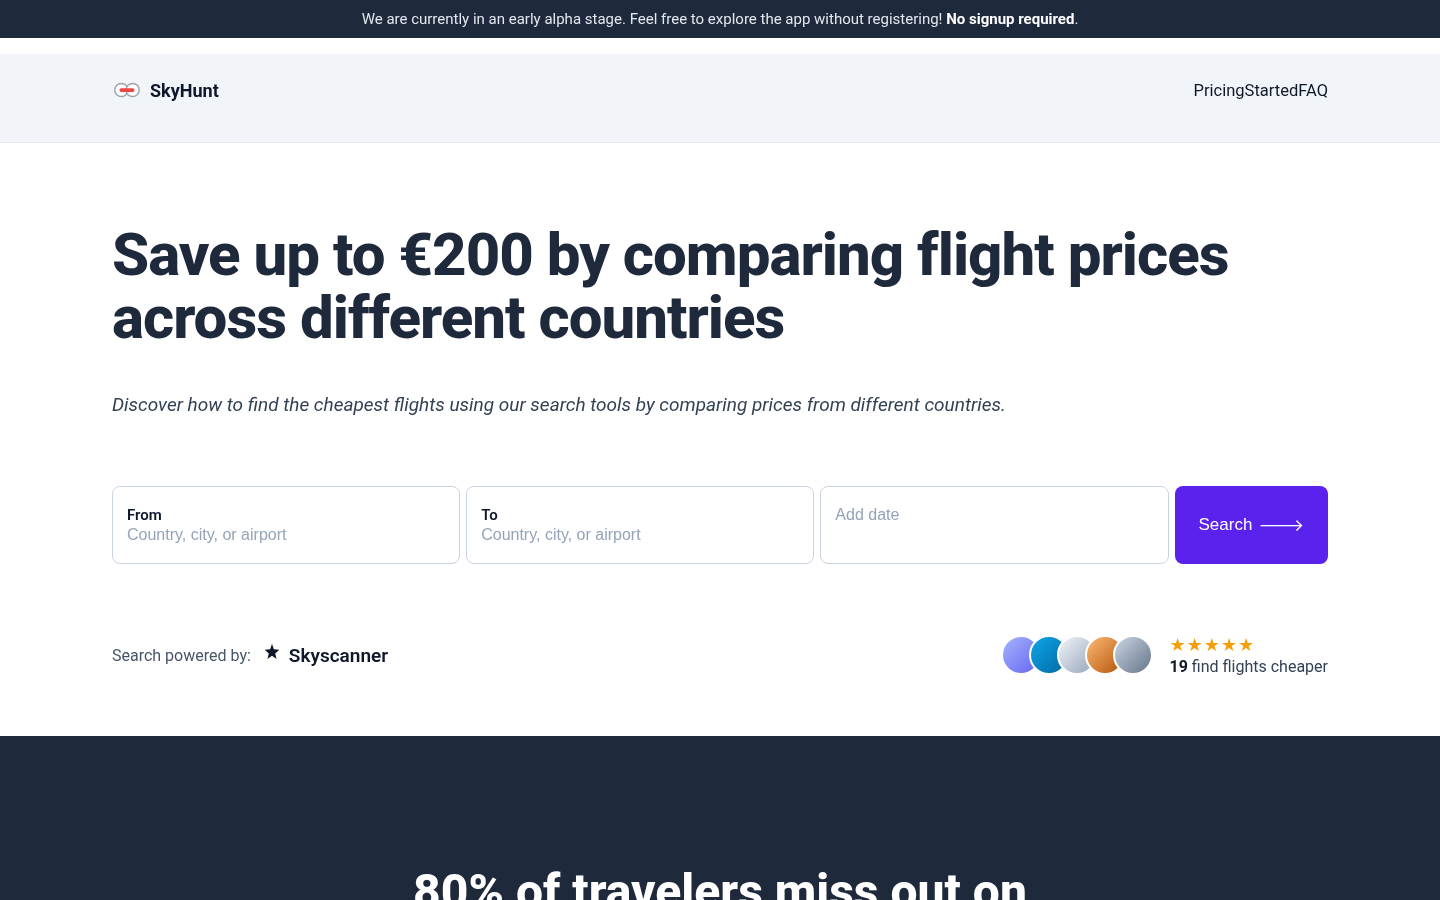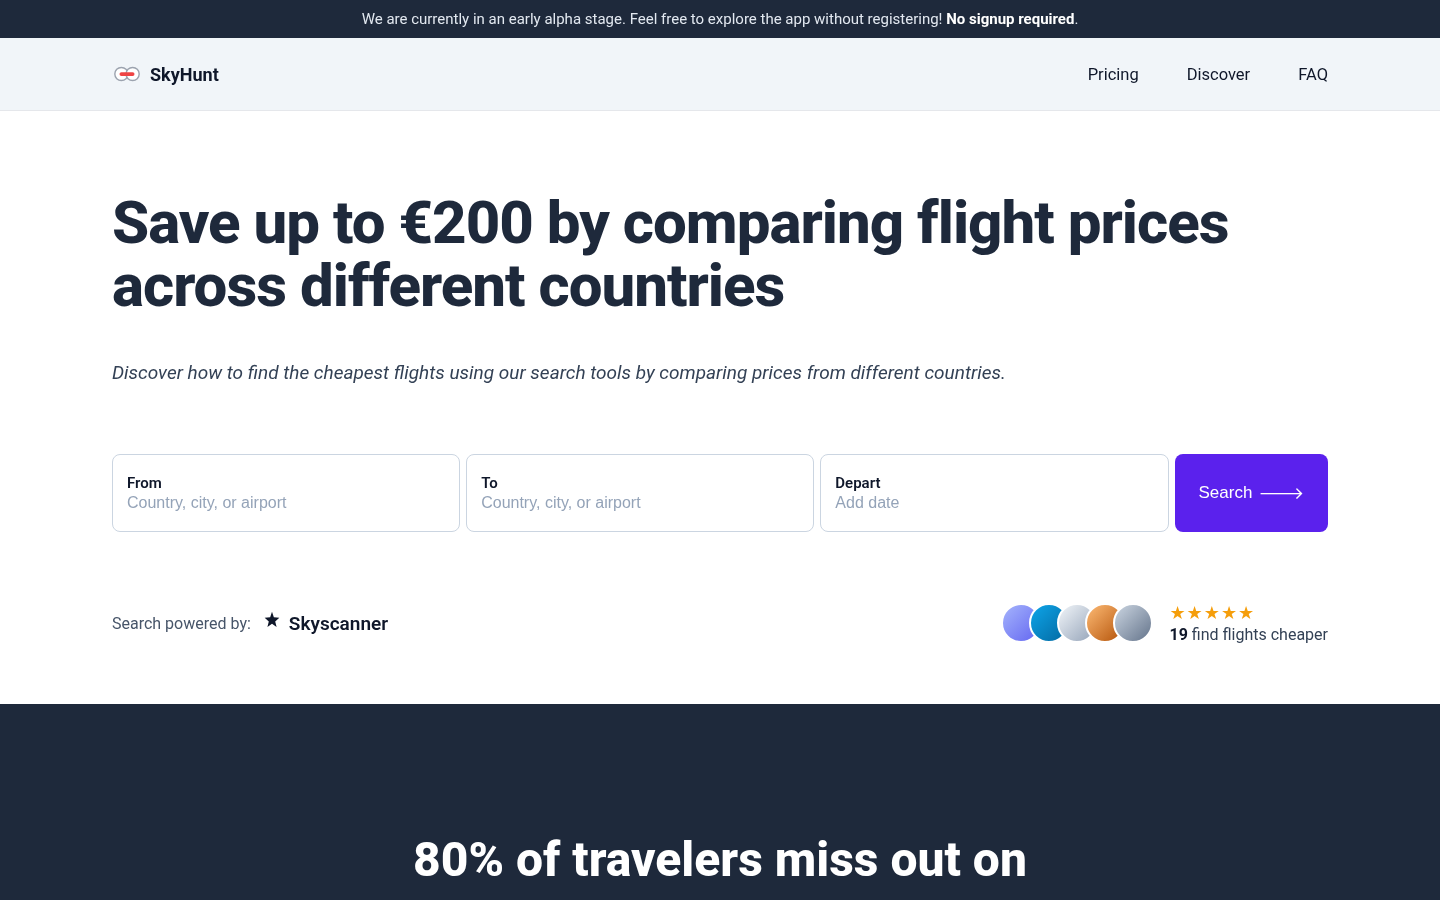--- a/index.html
+++ b/index.html
@@ -20,41 +20,40 @@
   }
   .banner .bold { font-weight: 700; color: #ffffff; }
 
   
   .header {
     background: #f1f5f9;
     border-bottom: 1px solid #e5e7eb;
   }
   .header-inner {
     max-width: 1216px;
-    margin: 0 auto;
+    margin: 16px auto;
     height: 72px;
     display: flex;
     align-items: center;
     justify-content: space-between;
   }
   .brand {
     display: flex;
     align-items: center;
     gap: 8px;
     font-weight: 700;
     font-size: 18px;
     color: #0f172a;
   }
   .brand .logo {
     width: 30px; height: 20px;
     display: inline-flex; align-items: center; justify-content: center;
   }
   .nav {
     display: flex;
-    gap: 48px;
   }
   .nav a {
     color: #0f172a;
     text-decoration: none;
     font-size: 16.5px;
   }
   .cta {
     background: #5b21ed;
     color: #ffffff;
     border: none;
@@ -210,41 +209,40 @@
         <svg viewBox="0 0 32 20" width="30" height="20">
           <circle cx="10" cy="10" r="7" fill="#fff" stroke="#9ca3af" stroke-width="1.5"></circle>
           <circle cx="22" cy="10" r="7" fill="#fff" stroke="#9ca3af" stroke-width="1.5"></circle>
           <rect x="8" y="8" width="16" height="4" rx="2" fill="#ef4444"></rect>
         </svg>
       </span>
       <span>SkyHunt</span>
     </div>
     <nav class="nav">
       <a href="#">Pricing</a>
-      <a href="#">Discover</a>
+      <a href="#">Started</a>
       <a href="#">FAQ</a>
     </nav>
   </div>
 </header>
 
 <section class="hero">
   <h1>Save up to €200 by comparing flight prices across different countries</h1>
   <p class="sub">Discover how to find the cheapest flights using our search tools by comparing prices from different countries.</p>
 
   <div class="search-row">
     <div class="field">
       <span class="label">From</span>
       <input type="text" placeholder="Country, city, or airport" style="">
     </div>
     <div class="field">
       <span class="label">To</span>
       <input type="text" placeholder="Country, city, or airport" style="">
     </div>
     <div class="field">
-      <span class="label">Depart</span>
       <input type="text" placeholder="Add date" style="">
     </div>
     <button class="search-btn">
       <span>Search</span>
       <span>🡒</span>
     </button>
   </div>
 
   <div class="proof-row">
     <div class="powered">

